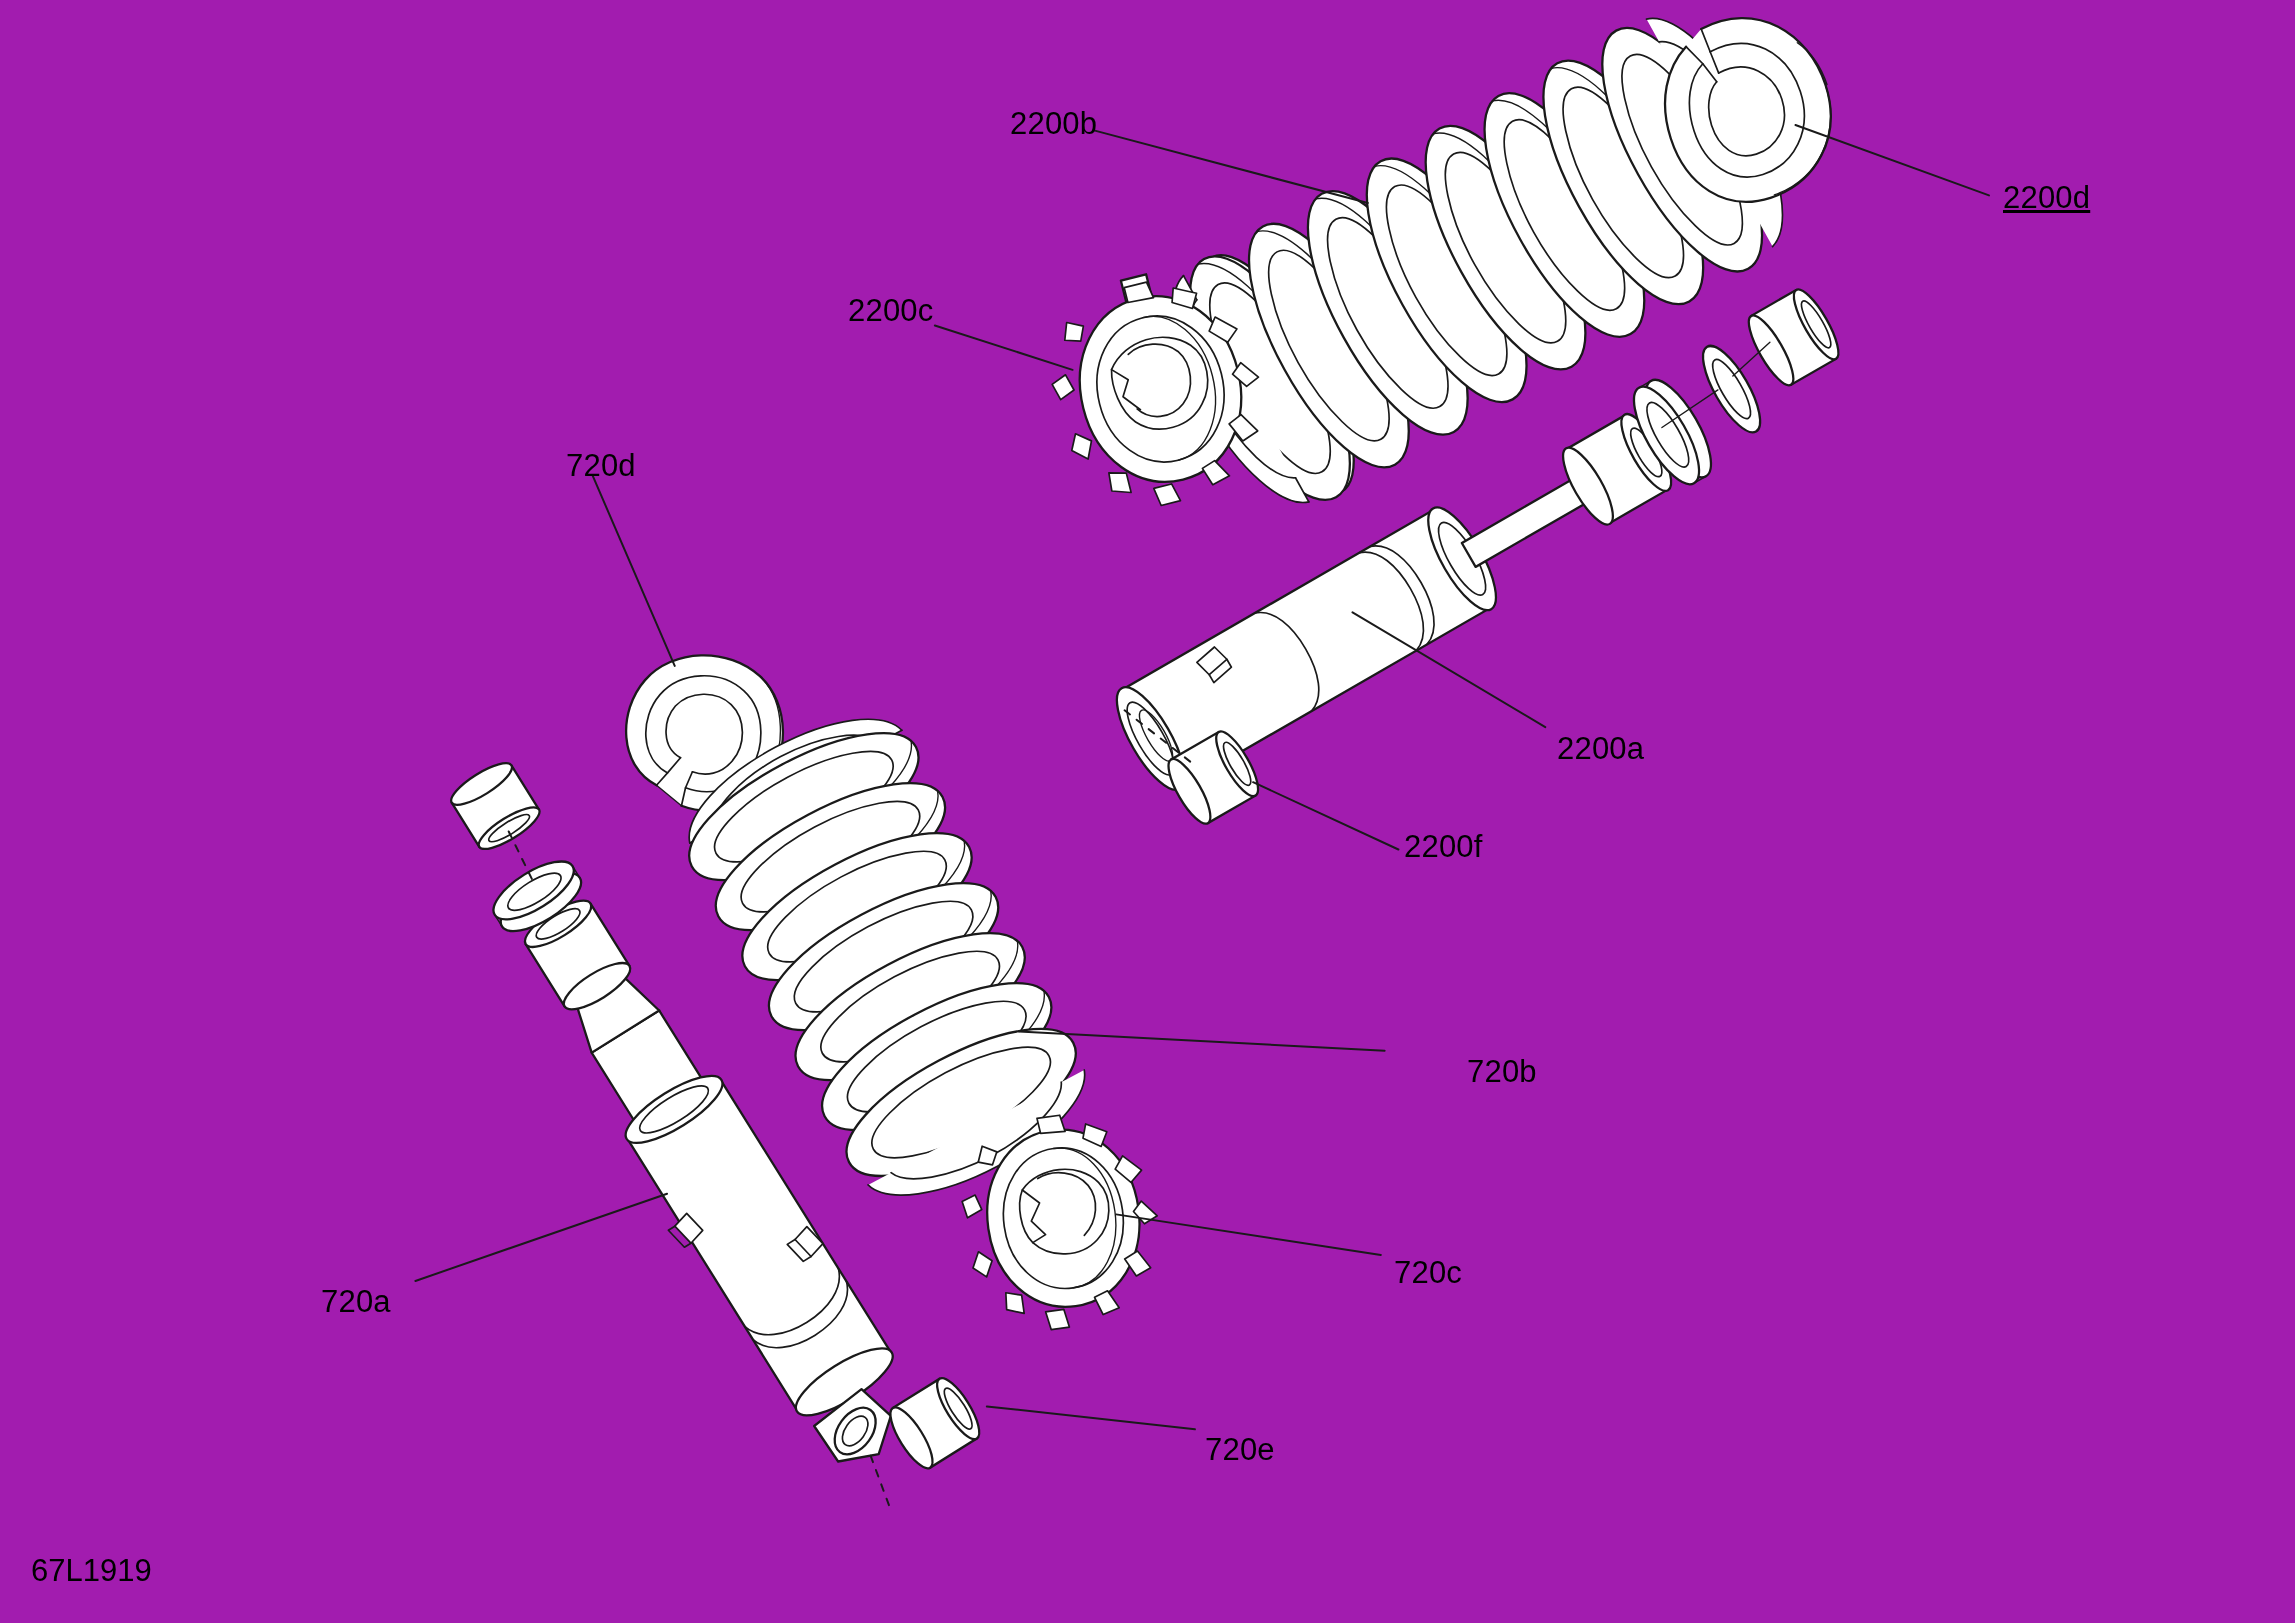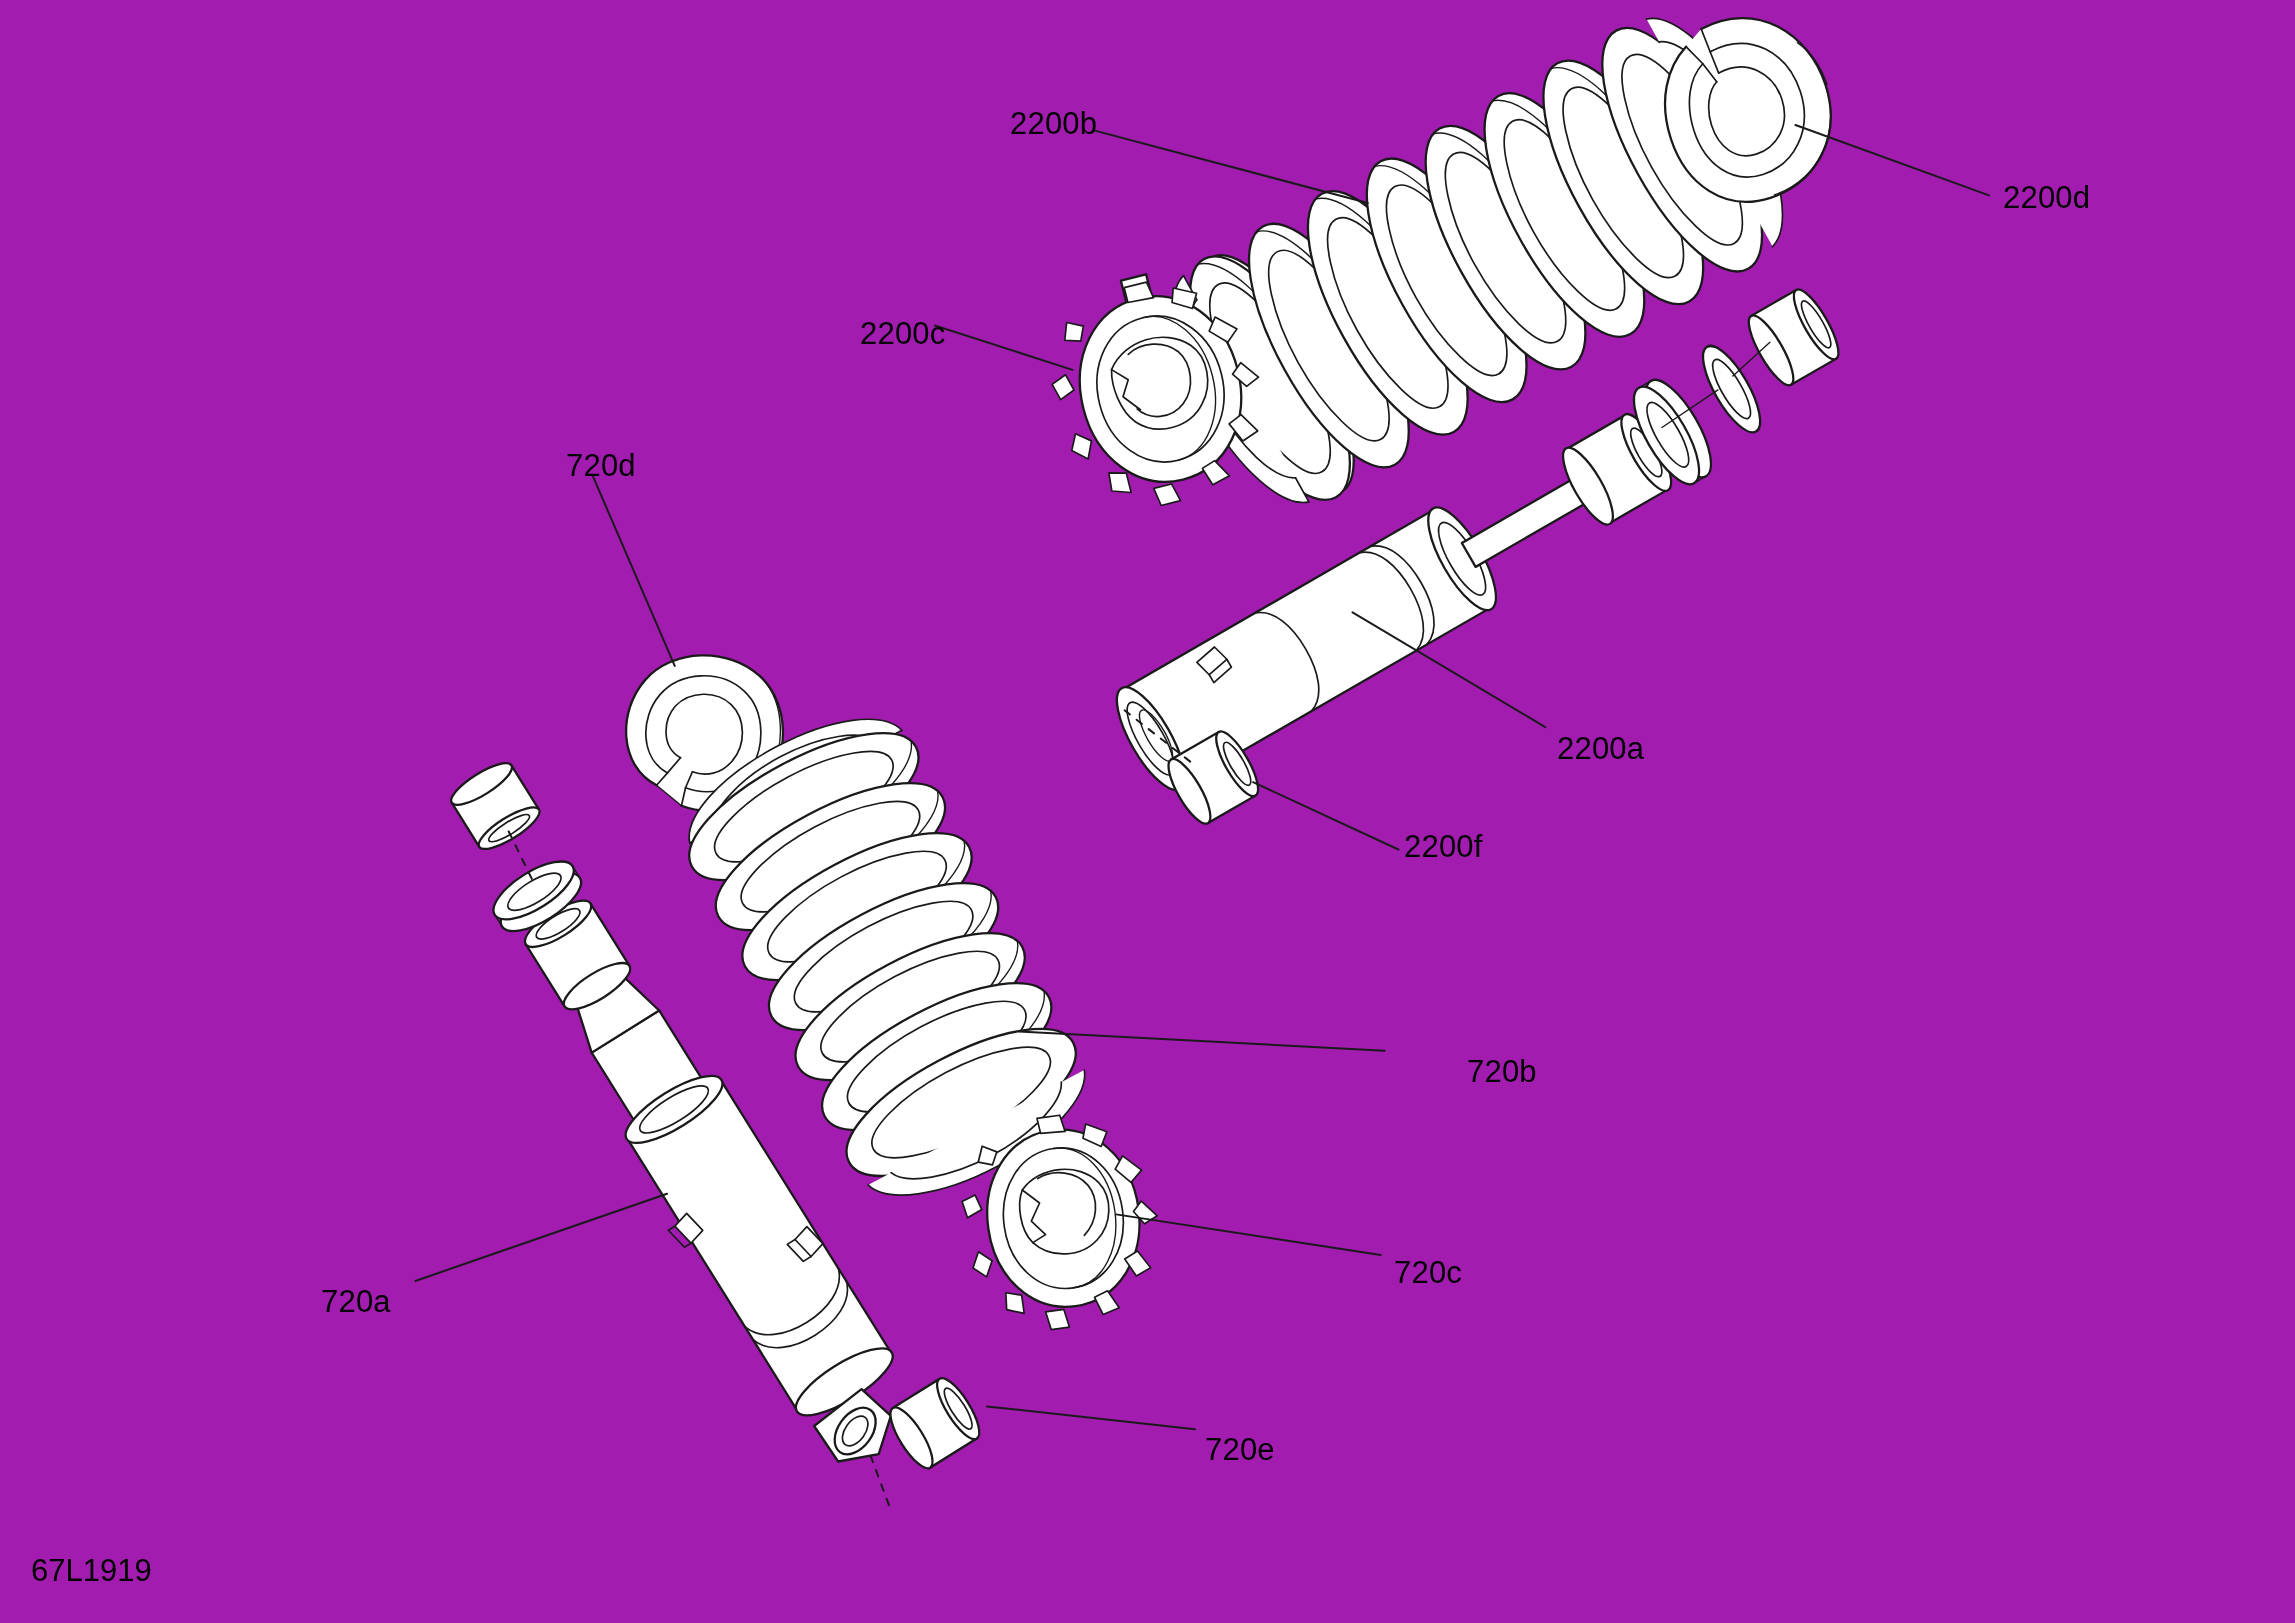--- a/index.html
+++ b/index.html
@@ -423,22 +423,22 @@
       <path class="leader" d="M 1828,1110 L 1638,1022"></path>
       <path class="leader" d="M 1810,1373 L 1332,1348"></path>
       <path class="leader" d="M 1805,1640 L 1459,1587"></path>
       <path class="leader" d="M 543,1674 L 872,1560"></path>
       <path class="leader" d="M 1562,1868 L 1290,1838"></path>
     </g>
 
   </svg>
 
   <div class="lbl" style="left:1010px; top:106px;">2200b</div>
-  <div class="lbl" style="left:2003px; top:180px;">2200d</div>
-  <div class="lbl" style="left:848px; top:316px;margin-left:12px;">2200c</div>
+  <div class="lbl" style="left:2003px; top:180px;text-decoration:underline;">2200d</div>
+  <div class="lbl" style="left:848px; top:293px;">2200c</div>
   <div class="lbl" style="left:566px;  top:448px;">720d</div>
   <div class="lbl" style="left:1557px; top:731px;">2200a</div>
   <div class="lbl" style="left:1404px; top:829px;">2200f</div>
   <div class="lbl" style="left:1467px; top:1054px;">720b</div>
   <div class="lbl" style="left:1394px; top:1255px;">720c</div>
   <div class="lbl" style="left:321px;  top:1284px;">720a</div>
   <div class="lbl" style="left:1205px; top:1432px;">720e</div>
 
   <div class="dwgno" style="left:31px; top:1553px;text-align:center;">67L1919</div>
 

